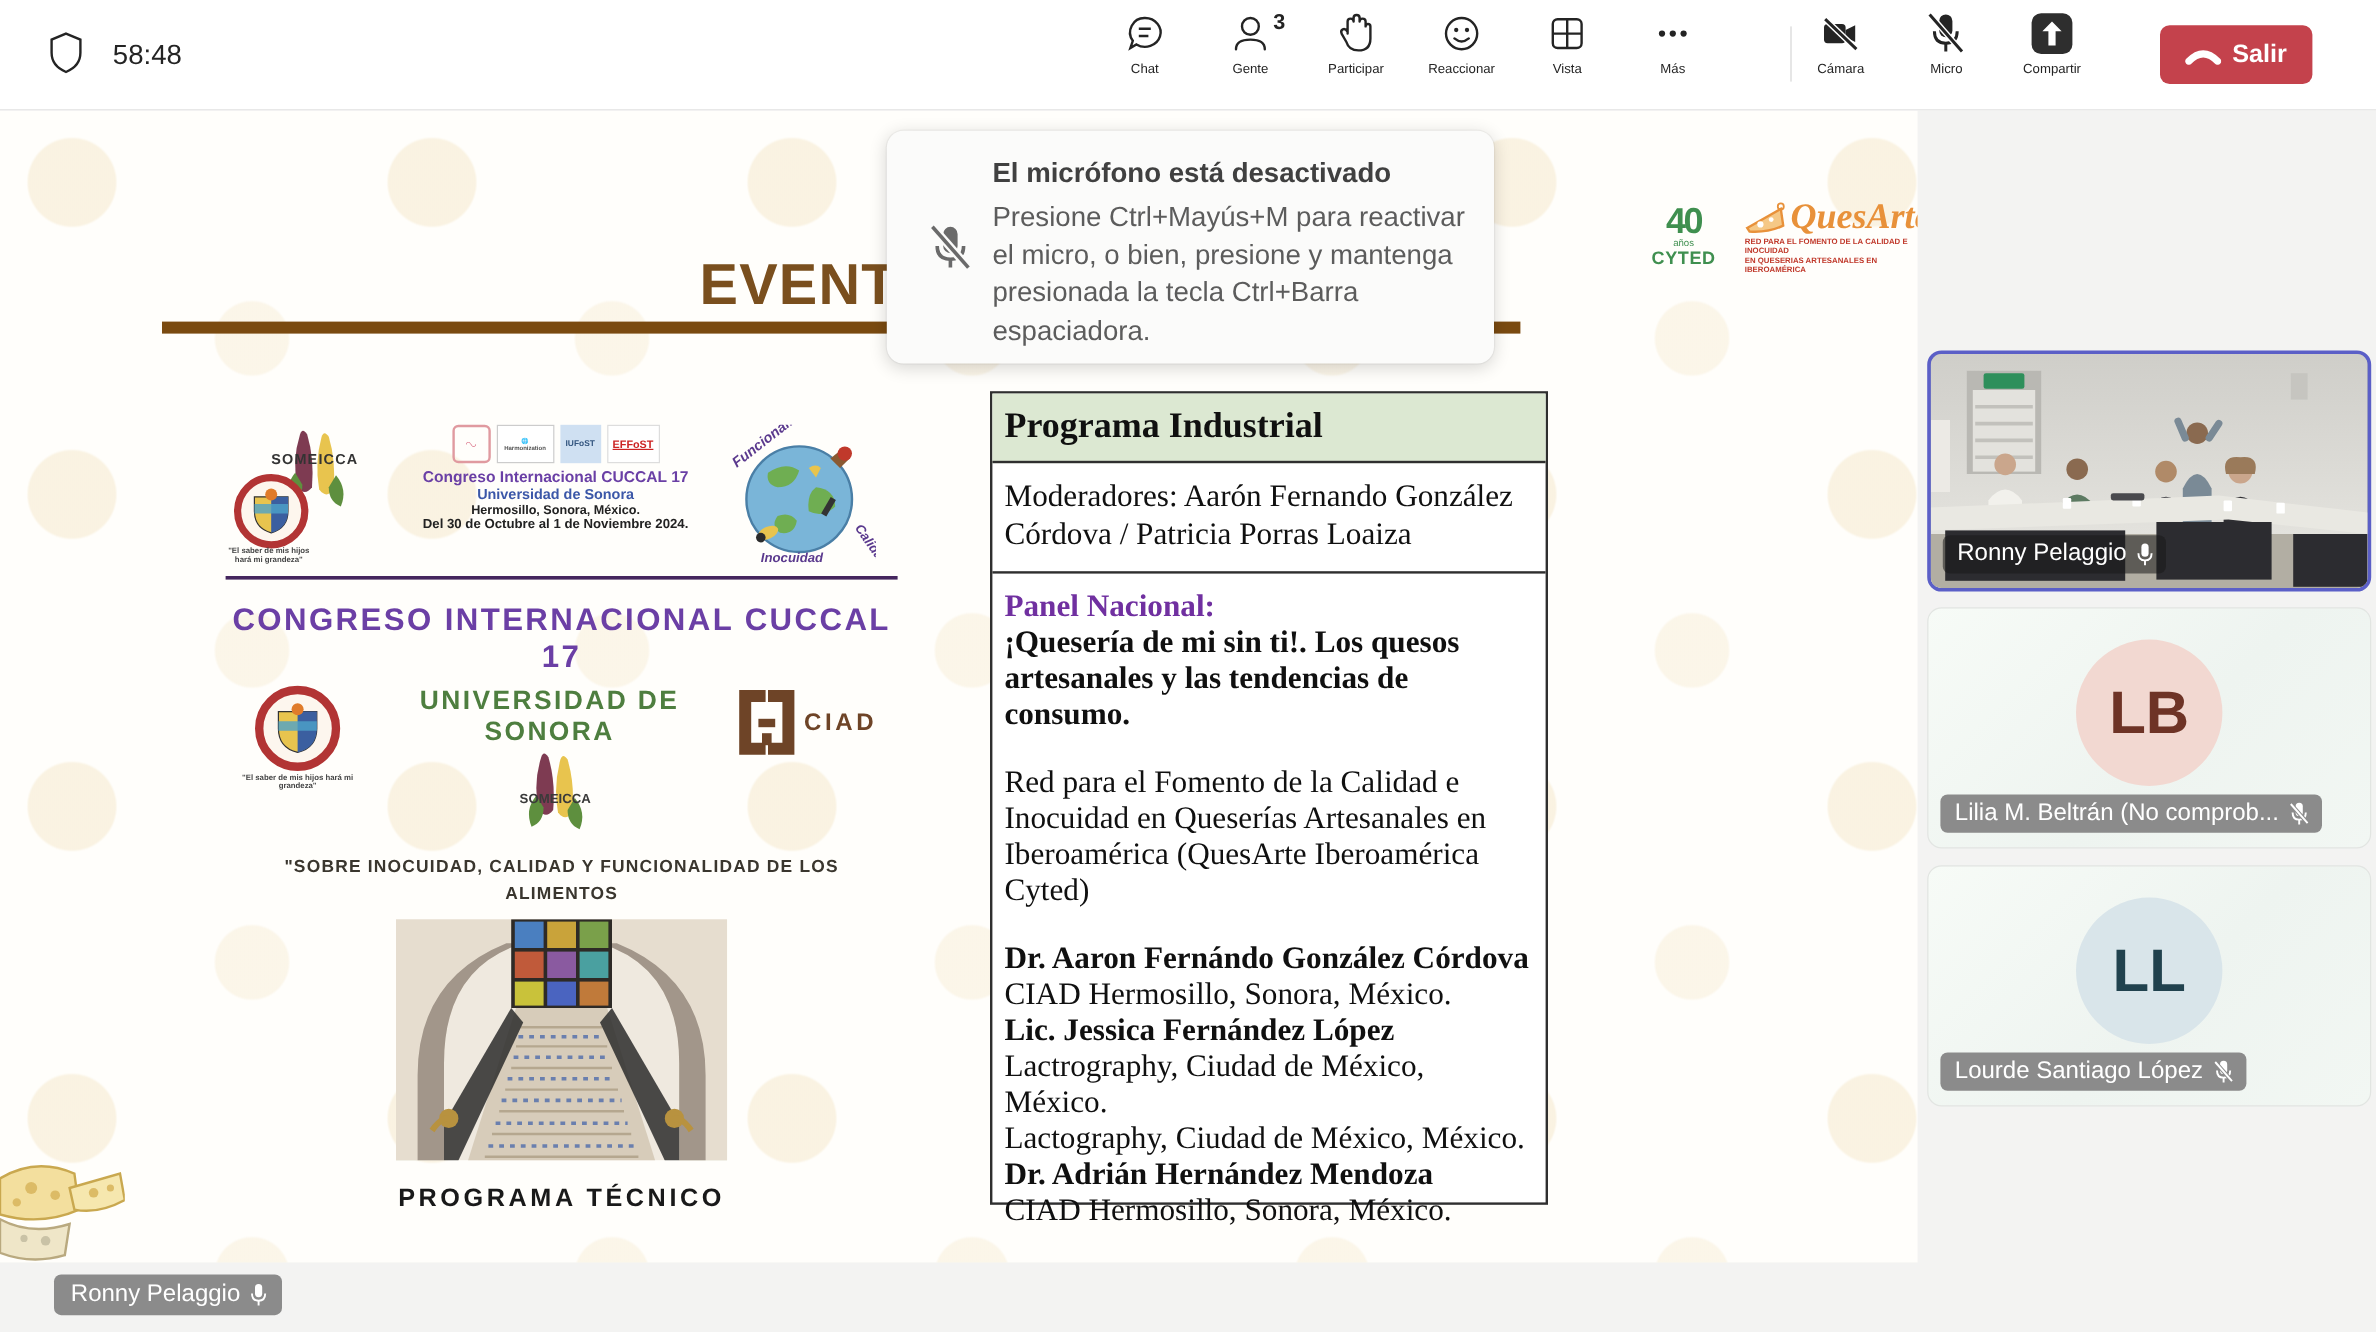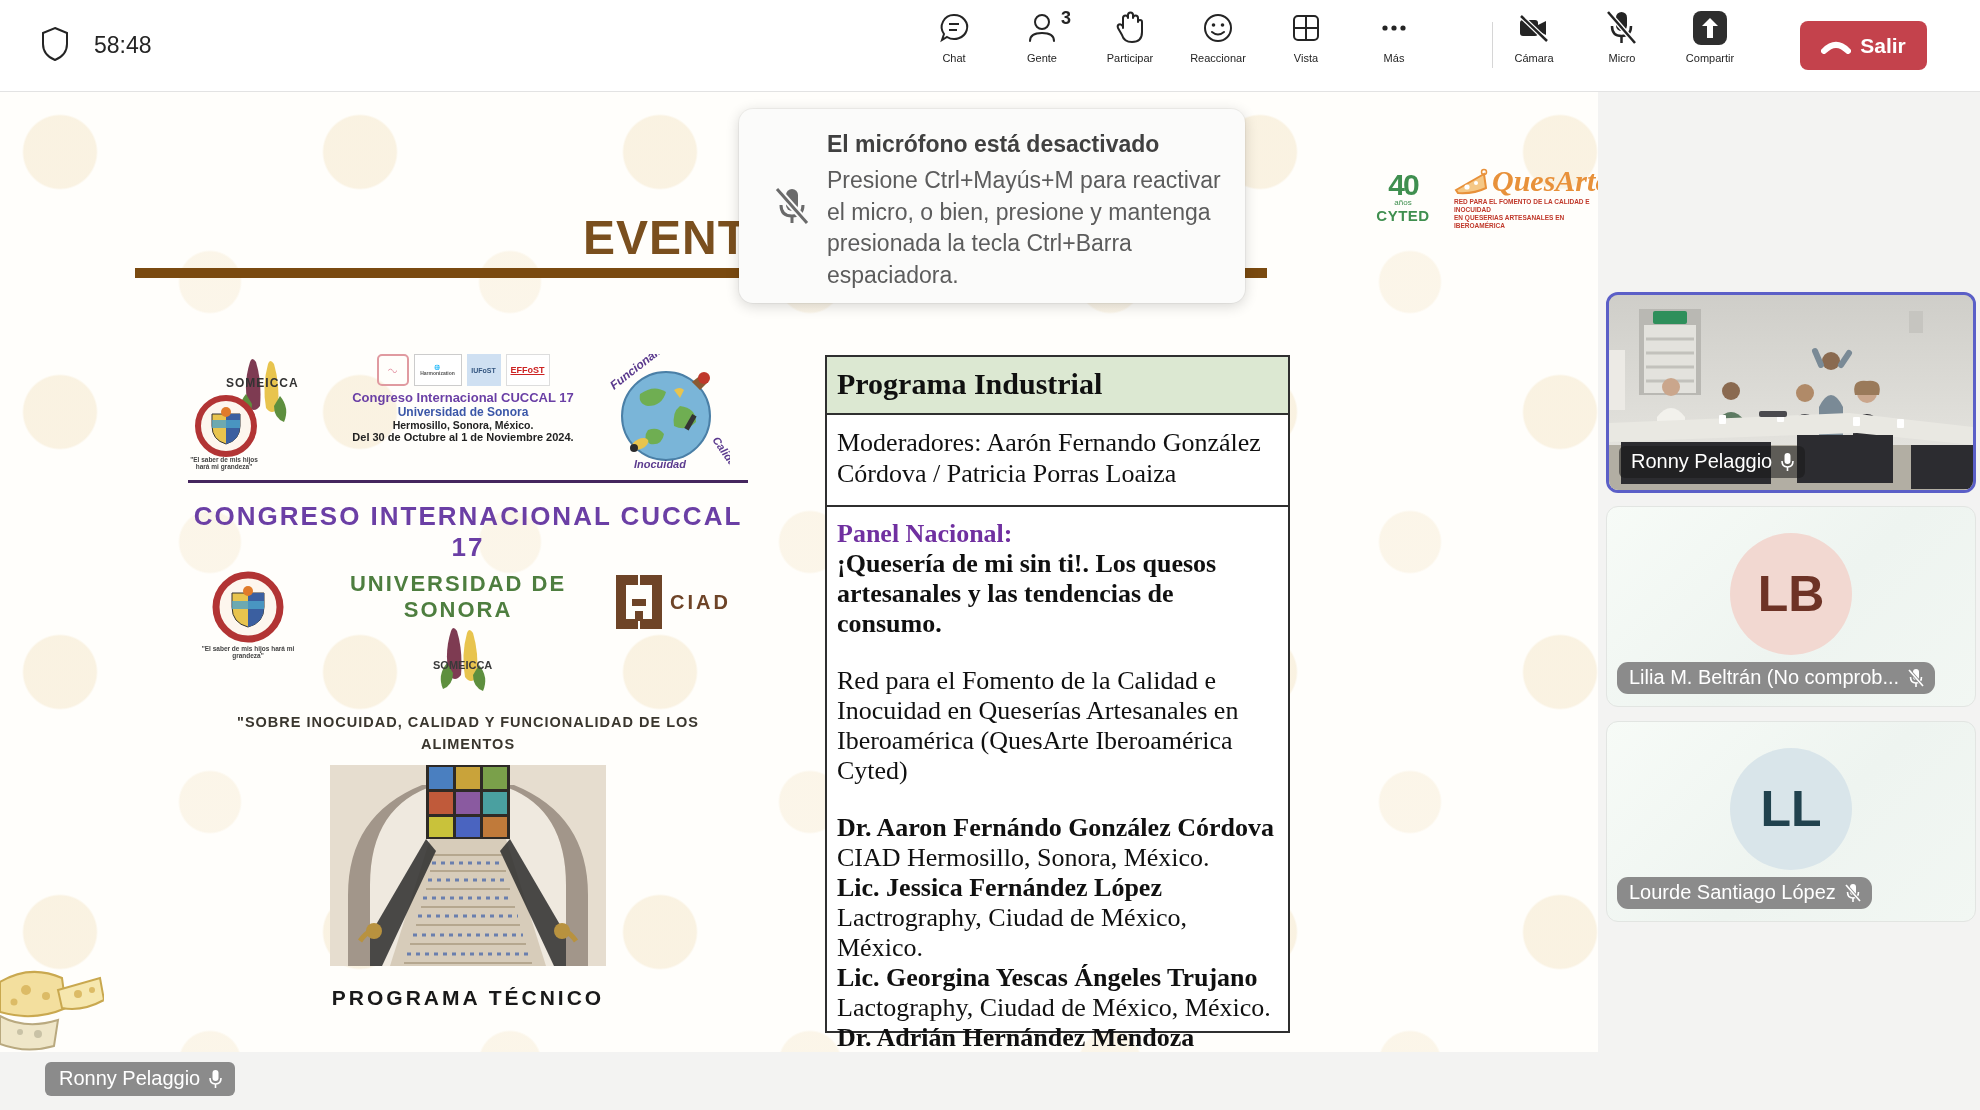--- a/index.html
+++ b/index.html
@@ -82,21 +82,21 @@
              letter-spacing:1px; line-height:22px; text-transform:uppercase; }
   .p-photo { margin:10px auto 0 auto; width:276px; height:201px; display:block; }
   .p-prog { margin-top:20px; text-align:center; font-size:21px; font-weight:bold; color:#191919;
             letter-spacing:3px; text-transform:uppercase; }
 
   
   .cheese-corner { position:absolute; left:0px; top:846px; }
 
   
   .panel { position:absolute; left:825px; top:234px; width:465px; height:678px; background:#ffffff;
-           border:2px solid #2f2f2f; font-family:"Liberation Serif", serif; color:#101010;margin-top:29px; }
+           border:2px solid #2f2f2f; font-family:"Liberation Serif", serif; color:#101010; }
   .panel-header { background:#dce8d2; border-bottom:2px solid #2f2f2f; padding:10px 10px 12px 10px;
                   font-size:30px; font-weight:bold; }
   .panel-mods { border-bottom:2px solid #2f2f2f; padding:12px 10px 16px 10px; font-size:26px; line-height:31px; }
   .panel-body { padding:12px 10px; font-size:26px; line-height:30px; }
   .pb-purple { color:#7030a0; font-weight:bold; }
   .pb-bold { font-weight:bold; }
   .pb-gap { height:27px; }
   .spk-name { font-weight:bold; }
 
   
@@ -114,21 +114,21 @@
   .tile-av { background:linear-gradient(135deg,#f7fbf7 0%,#eef4f0 55%,#f2f7f3 100%);
              border:1px solid #e2e5e2; }
   .tile2 { top:506px; } .tile3 { top:721px; }
   .avatar { width:122px; height:122px; border-radius:50%; margin:26px auto 0 auto; display:flex;
             align-items:center; justify-content:center; font-size:50px; font-weight:bold; }
   .av-lb { background:#f2d8d1; color:#6e3326; }
   .av-ll { background:#d9e5ea; color:#21424e; }
   .nametag { position:absolute; left:10px; bottom:12px; display:flex; align-items:center; gap:8px;
              border-radius:6px; padding:4px 10px 5px 12px; max-width:330px; }
   .nt-dark { background:rgba(25,25,25,.55); }
-  .nt-gray { background:#8b8b8b;border-radius:11px; }
+  .nt-gray { background:#8b8b8b; }
   .nametag .nt-txt { color:#ffffff; font-size:20px; white-space:nowrap; overflow:hidden; }
 
   .self-tag { position:absolute; left:45px; top:1062px; display:flex; align-items:center; gap:8px;
               background:#8b8b8b; border-radius:6px; padding:5px 12px 6px 14px; z-index:40; }
   .self-tag .nt-txt { color:#fff; font-size:20px; }
 </style>
 </head>
 <body>
 
 <div class="stage">
@@ -323,21 +323,20 @@
         <div class="pb-gap"></div>
         <div>
           <div class="spk-name">Dr. Aaron Fernándo González Córdova</div>
           <div>CIAD Hermosillo, Sonora, México.</div>
         </div>
         <div>
           <div class="spk-name">Lic. Jessica Fernández López</div>
           <div>Lactrography, Ciudad de México, México.</div>
         </div>
         <div>
-          <div class="spk-name">Lic. Georgina Yescas Ángeles Trujano</div>
           <div>Lactography, Ciudad de México, México.</div>
         </div>
         <div>
           <div class="spk-name">Dr. Adrián Hernández Mendoza</div>
           <div>CIAD Hermosillo, Sonora, México.</div>
         </div>
 
       </div>
     </div>
 

